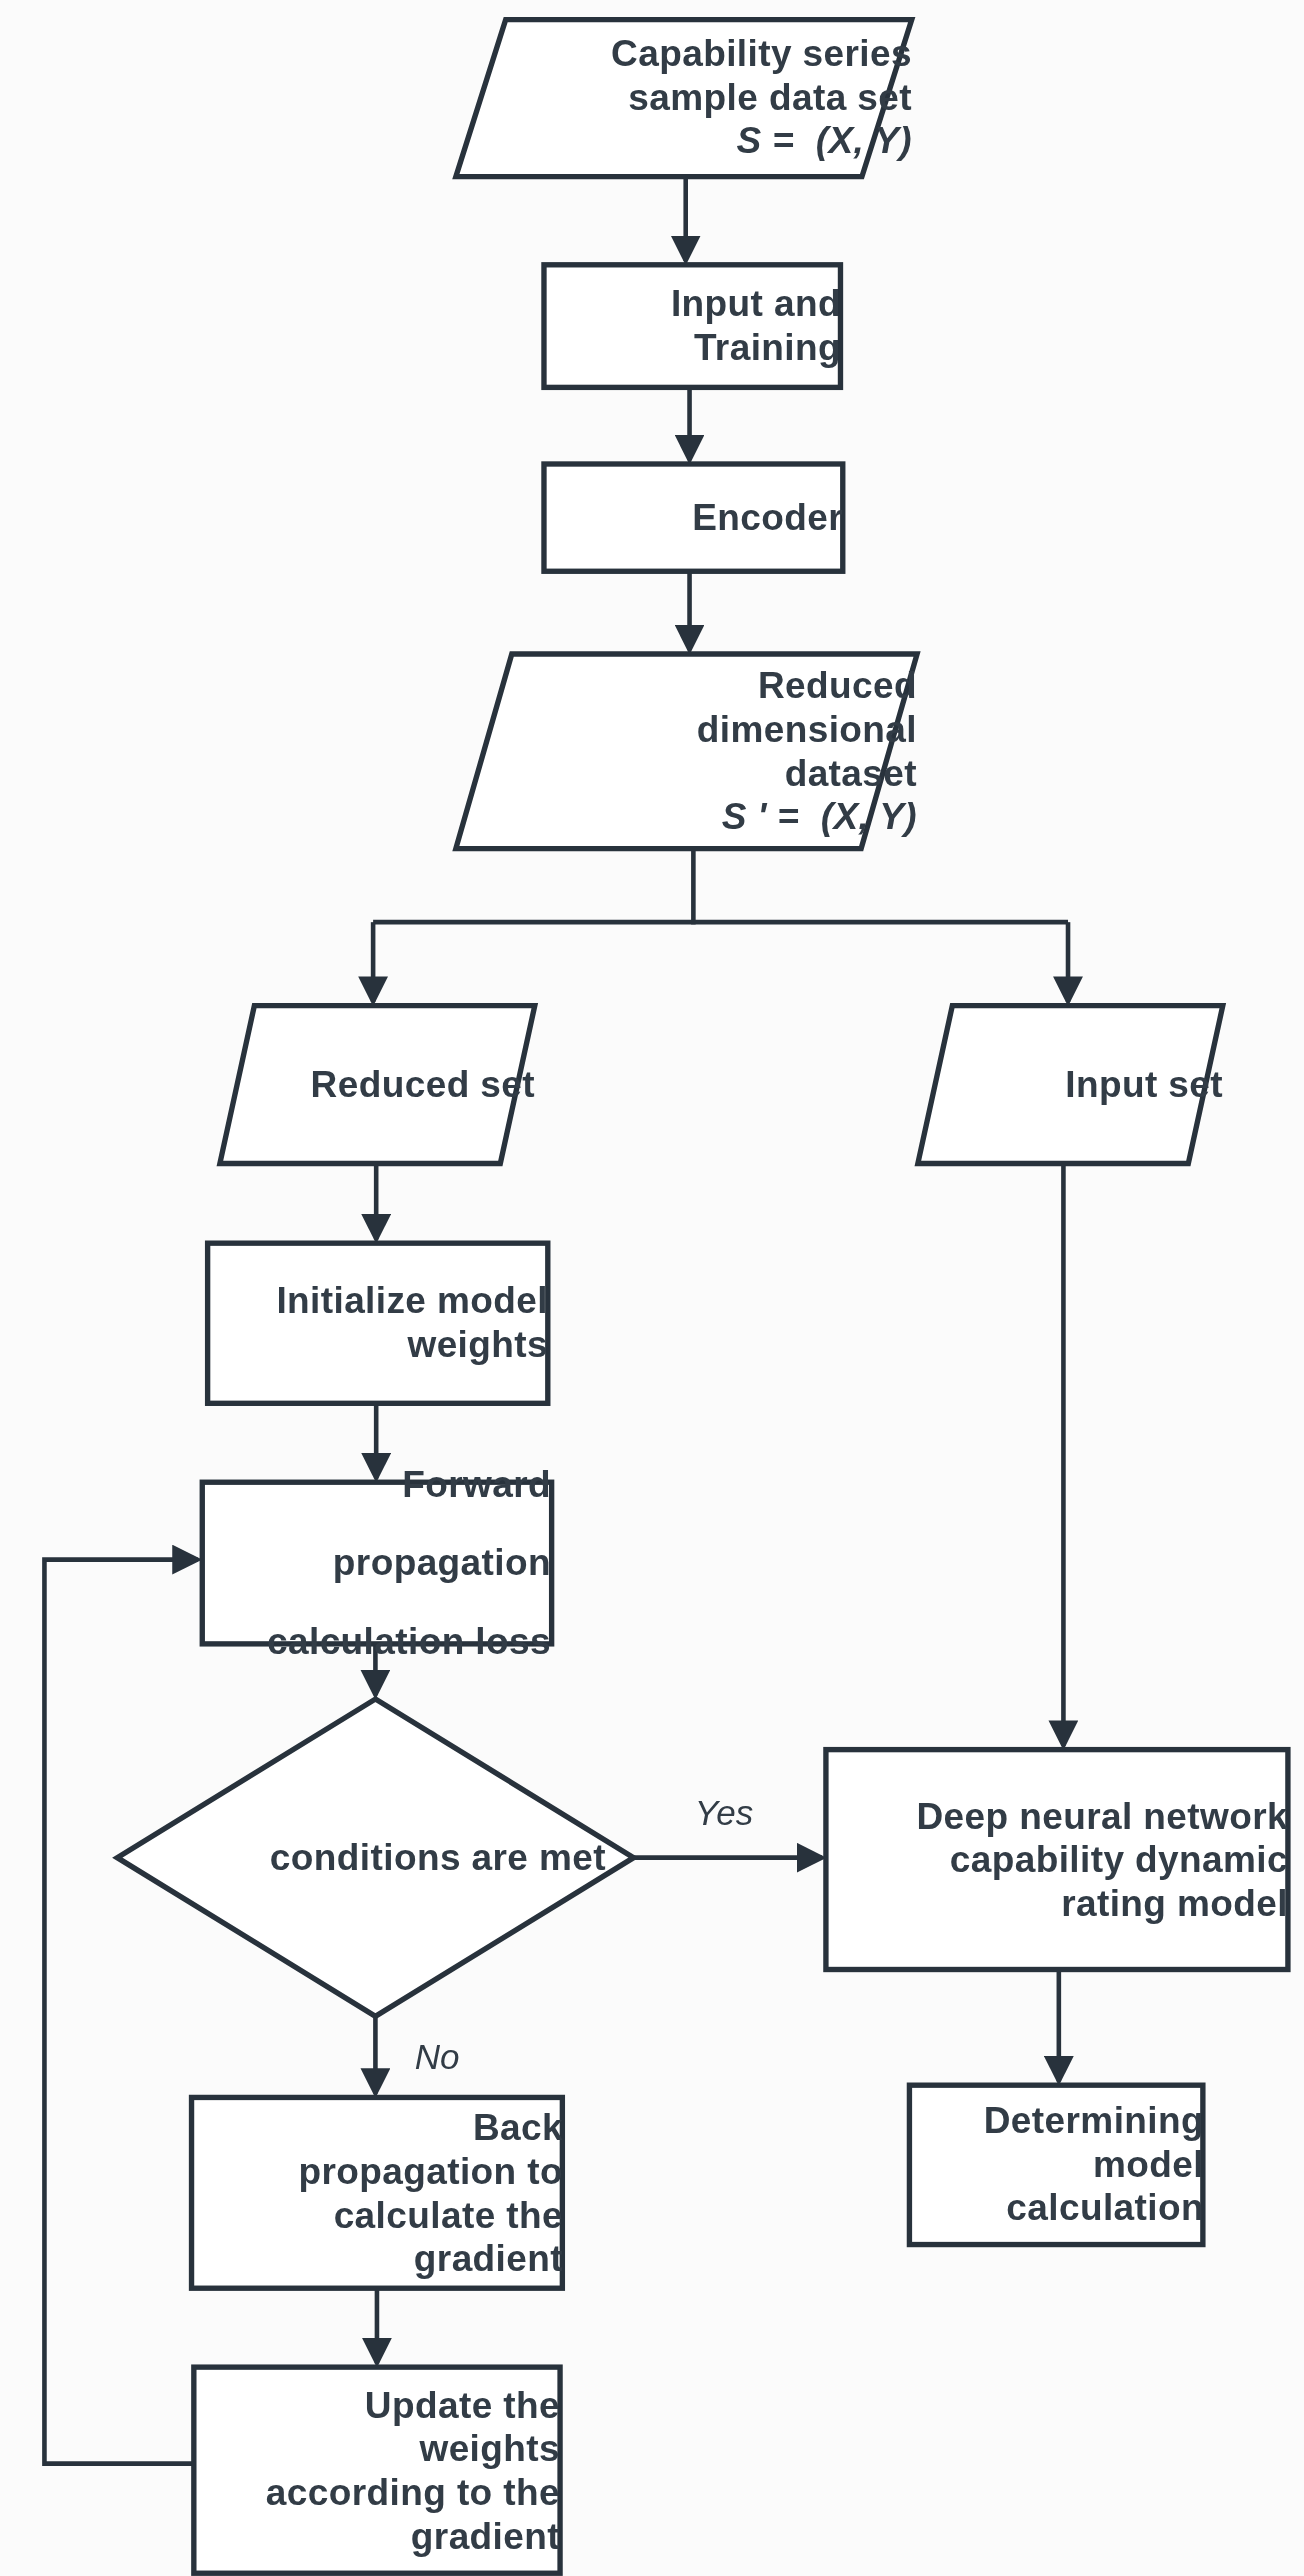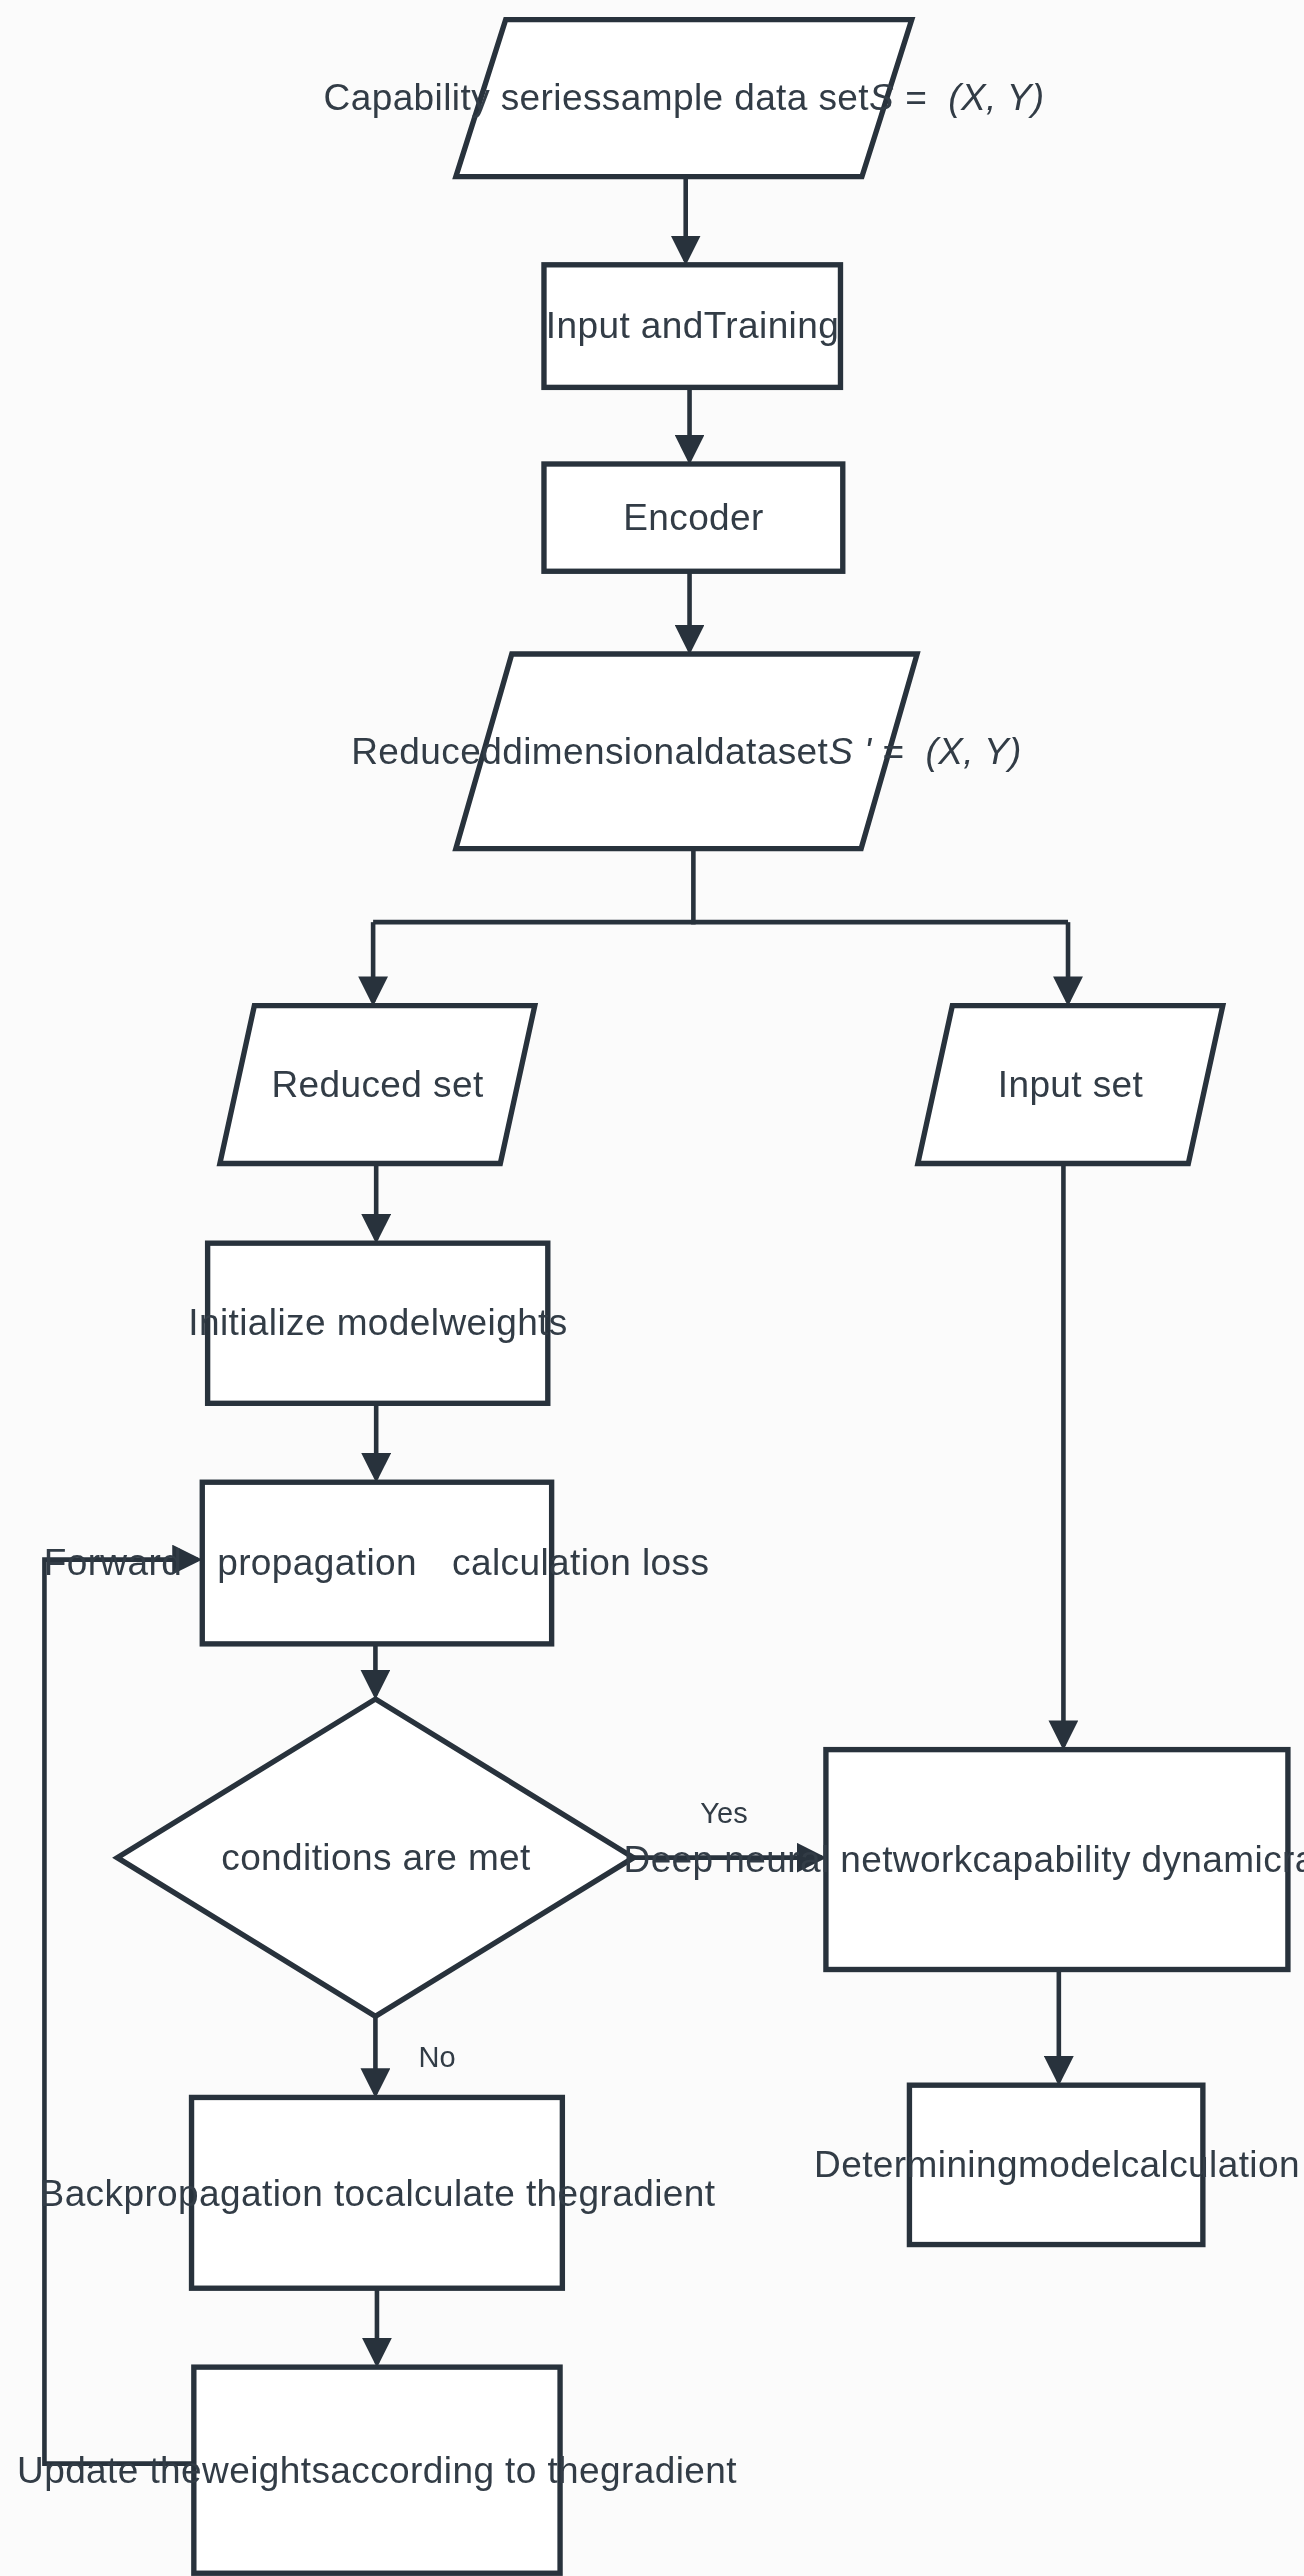--- a/index.html
+++ b/index.html
@@ -8,30 +8,31 @@
     width:1304px;height:2576px;
     background:#fbfbfb;
     font-family:"Liberation Sans", sans-serif;
     color:#323c46;
     overflow:hidden;
   }
   #wires{position:absolute;left:0;top:0;width:1304px;height:2576px;}
   .shape{fill:#ffffff;stroke:#28323c;stroke-width:7;}
   .edge{fill:none;stroke:#28323c;stroke-width:6;stroke-linejoin:miter;}
   .label{
-    position:absolute;display:flex;
-    align-items:center;justify-content:center;text-align:center;
+    position:absolute;display:flex;flex-direction:column;
+    align-items:flex-end;justify-content:center;text-align:center;
     font-size:37px;line-height:1.18;letter-spacing:0.4px;
     pointer-events:none;
+    font-weight:bold;
   }
   .label .ln{white-space:pre;}
   .math{font-style:italic;}
   .edge-label{
     position:absolute;display:flex;align-items:center;justify-content:center;
-    font-size:29px;pointer-events:none;
+    font-size:35px;pointer-events:none;font-style:italic;
   }
 </style>
 </head>
 <body>
 
 <div id="canvas">
 
   <svg id="wires" viewBox="0 0 1702 3361" xmlns="http://www.w3.org/2000/svg">
     <defs>
       <marker id="ah" viewBox="0 0 10 10" refX="8.5" refY="5" markerWidth="6.5" markerHeight="6.5" orient="auto">

